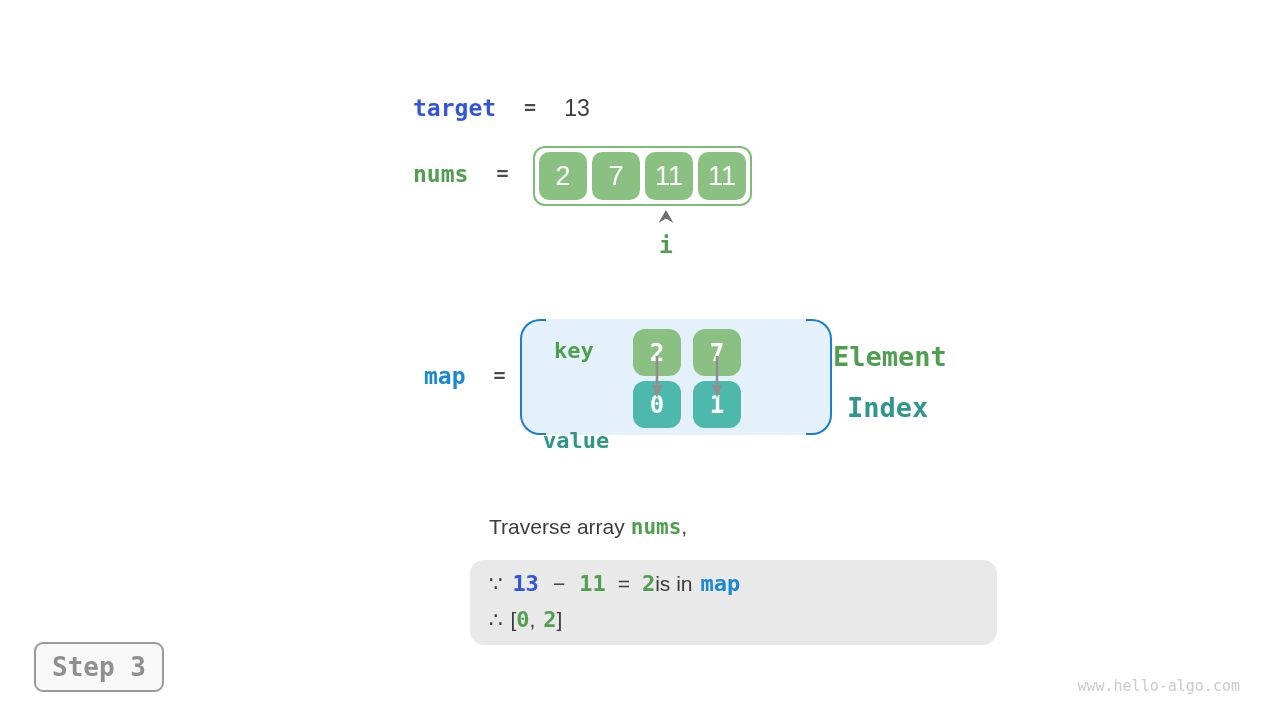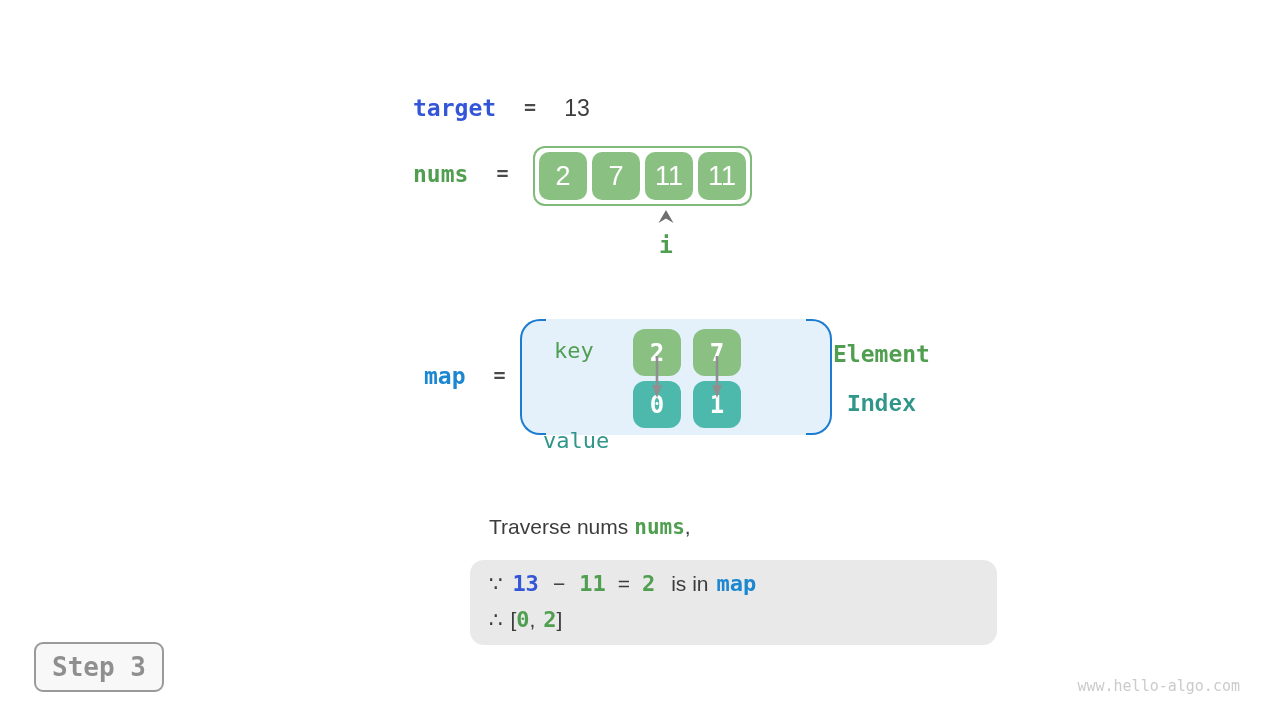--- a/index.html
+++ b/index.html
@@ -46,50 +46,50 @@
     width: 312px; height: 116px;
     background: var(--map-bg);
     border-radius: 20px;
   }
   .map-box::before, .map-box::after {
     content: ""; position: absolute; top: 0; bottom: 0; width: 26px;
     border: 2.5px solid var(--map-border); box-sizing: border-box;
   }
   .map-box::before { left: 0; border-right: none; border-radius: 20px 0 0 20px; }
   .map-box::after  { right: 0; border-left: none; border-radius: 0 20px 20px 0; }
-  .map-row-label { position: absolute; font-family: "DejaVu Sans Mono", monospace; font-weight: normal; font-size: 22px; }
+  .map-row-label { position: absolute; font-family: "DejaVu Sans Mono", monospace; font-weight: bold; font-size: 22px; }
   .key-lab { color: var(--green-text); }
   .val-lab { color: var(--teal-text); }
   .map-cell {
     position: absolute; width: 48px; height: 47px; border-radius: 12px;
     color: #ffffff; font-family: "DejaVu Sans Mono", monospace; font-weight: bold; font-size: 24px;
     display: flex; align-items: center; justify-content: center;
   }
   .key-cell { background: var(--green-fill); }
   .value-cell { background: var(--teal-fill); }
   .kv-arrow { position: absolute; z-index: 2; }
-  .anno { font-family: "DejaVu Sans Mono", monospace; font-weight: bold; font-size: 23px; }
+  .anno { font-family: "DejaVu Sans Mono", monospace; font-weight: bold; font-size: 27px; }
   .anno-element { color: var(--green-text); }
-  .anno-index { color: var(--teal-text); font-family: Liberation Mono, monospace; }
+  .anno-index { color: var(--teal-text); }
 
   
   .caption { display: flex; align-items: baseline; font-size: 21px; color: var(--text-dark); }
   .caption .nums-ref { font-family: "DejaVu Sans Mono", monospace; font-weight: bold; font-size: 21px; color: var(--green-text); margin-left: 6px; }
   .conclusion {
     width: 527px; height: 85px; box-sizing: border-box;
     background: var(--conclusion-bg); border-radius: 14px;
     padding: 10px 0 0 19px;
   }
   .c-line { display: flex; align-items: baseline; font-size: 21px; color: var(--text-dark); line-height: 28px; }
   .c-line + .c-line { margin-top: 8px; }
   .tok-mono { font-family: "DejaVu Sans Mono", monospace; font-weight: bold; font-size: 22px; }
   .tok-royal { color: var(--royal-blue); }
   .tok-green { color: var(--green-text); }
   .tok-azure { color: var(--azure-blue); } .g8 { margin-left: 8px; } .g10 { margin-left: 10px; }
-  .g12 { margin-left: 12px; } .g14 { margin-left: 14px; } .g16 { margin-left: 16px; }
+  .g12 { margin-left: 12px; } .g14 { margin-left: 14px; } .g16 { }
 
   
   .step-badge {
     width: 130px; height: 50px; box-sizing: border-box;
     background: var(--step-bg);
     border: 2px solid var(--step-border);
     border-radius: 9px;
     display: flex; align-items: center; justify-content: center;
   }
   .step-badge span {
@@ -150,21 +150,21 @@
     <svg class="kv-arrow" style="left:189px; top:37px; color:var(--arrow-gray);" width="16" height="44" viewBox="0 0 16 44">
       <line x1="8" y1="0" x2="8" y2="31" stroke="currentColor" stroke-width="2.6"></line>
       <polygon points="3,29 13,29 8,42" fill="currentColor"></polygon>
     </svg>
   </div>
 
   <div class="abs anno anno-element" style="left:833px; top:341px;">Element</div>
   <div class="abs anno anno-index" style="left:847px; top:392px;">Index</div>
 
   <div class="abs caption" style="left:489px; top:515px;">
-    <span>Traverse nums</span>
+    <span>Traverse array</span>
     <span class="nums-ref">nums</span>
     <span>,</span>
   </div>
 
   <div class="abs conclusion" style="left:470px; top:560px;">
     <div class="c-line">
       <span>∵</span>
       <span class="tok-mono tok-royal g10">13</span>
       <span class="g14">−</span>
       <span class="tok-mono tok-green g14">11</span>

